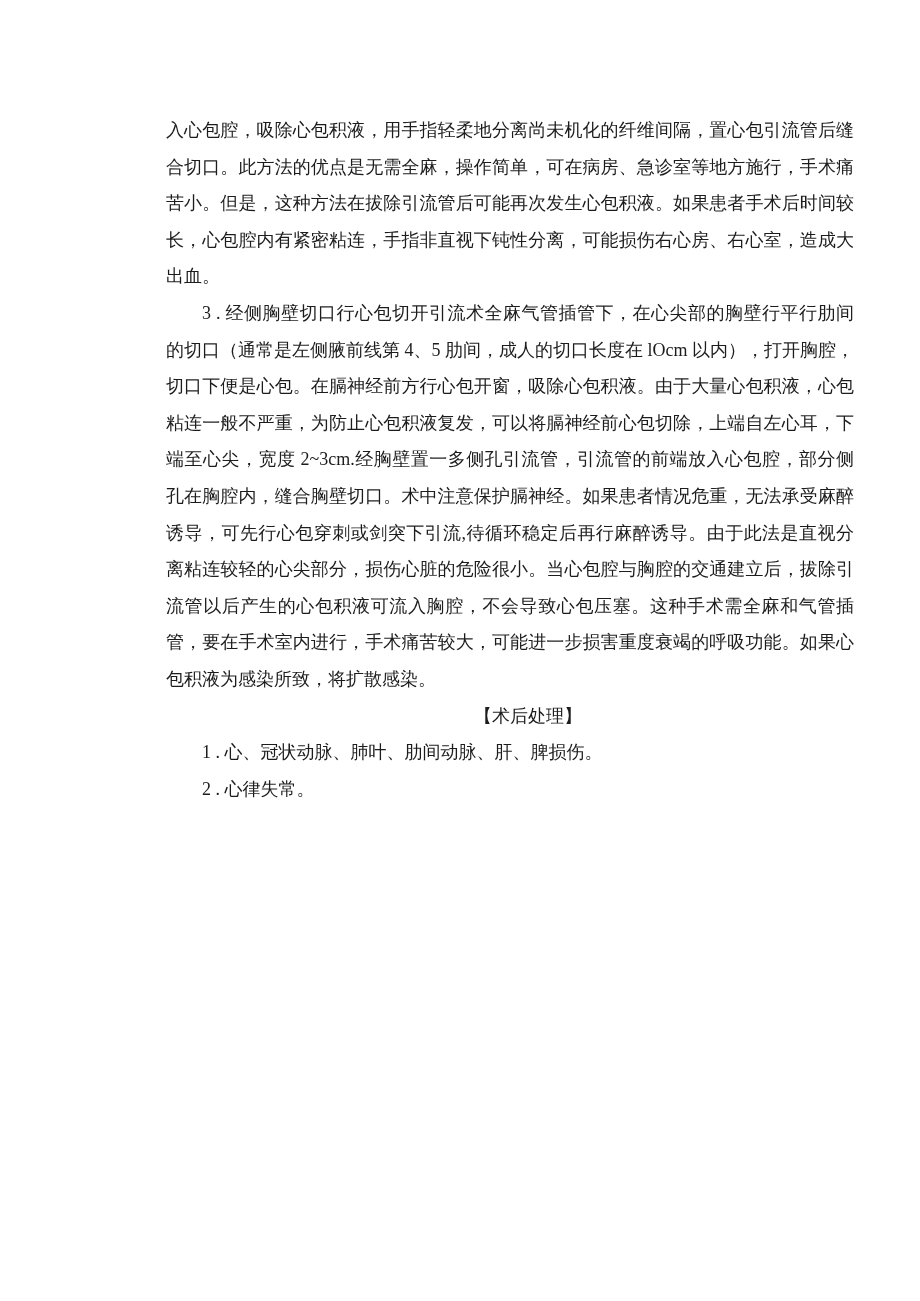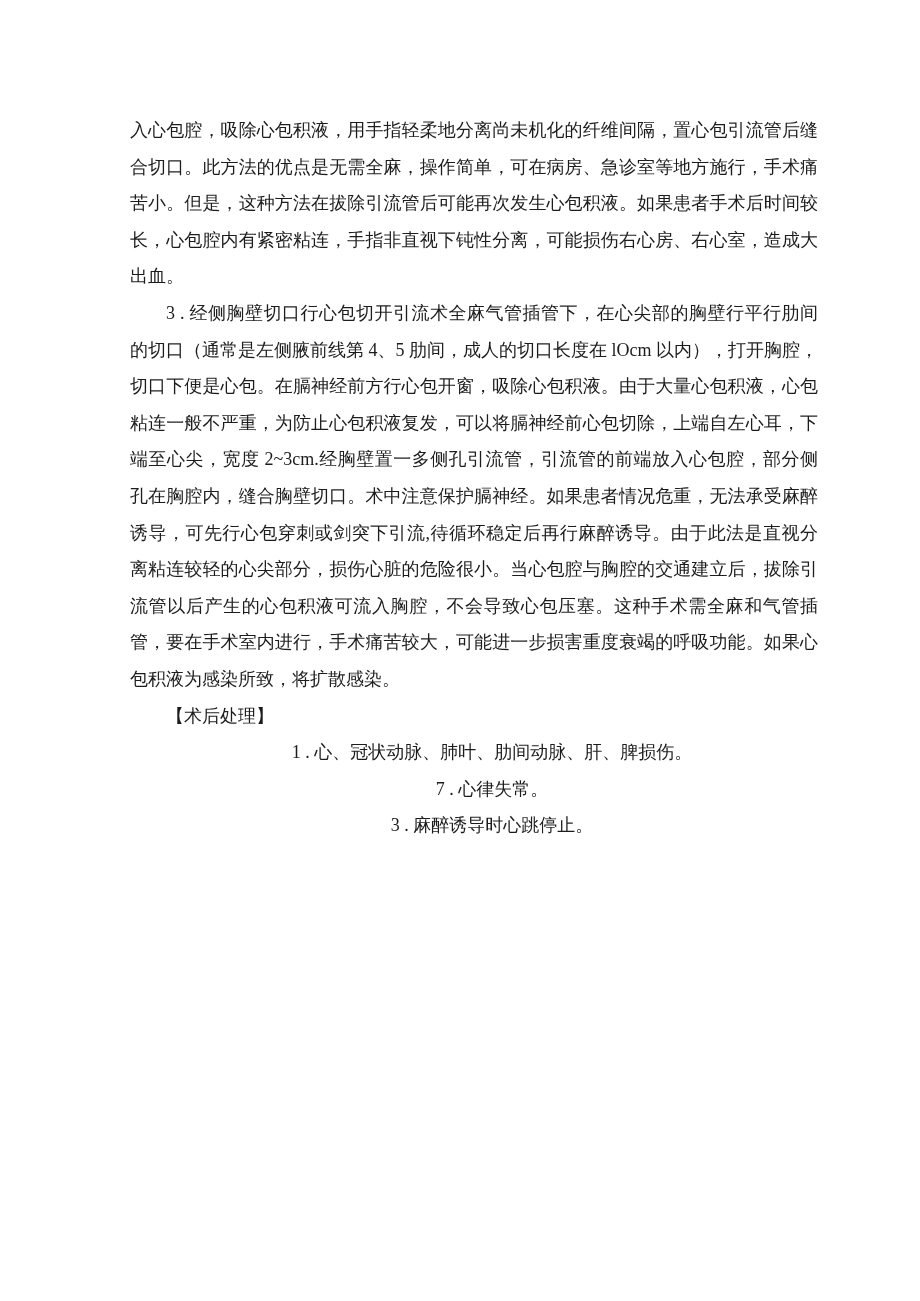--- a/index.html
+++ b/index.html
@@ -15,47 +15,47 @@
     box-sizing: border-box;
     padding: 112px 102px 0 130px;
     overflow: hidden;
     font-family: "Liberation Serif", "DejaVu Serif", serif;
     font-size: 18px;
     line-height: 36.6px;
     color: #1c1c1c;
   }
   .doc-body {
     width: 688px;
+    margin-left: 36px;
   }
   .block {
     margin: 0;
     padding: 0;
     word-break: break-all;
   }
   .block.paragraph {
     text-align: justify;
     text-justify: inter-ideograph;
   }
   .block.indent {
     text-indent: 36px;
   }
   .block.heading {
     text-indent: 36px;
-    text-align: left;
+    text-align: center;
   }
   .block.list-item {
     text-indent: 36px;
-    text-align: center;
+    text-align: left;
   }
 </style>
 </head>
 <body>
 
 <div class="page">
   <div class="doc-body">
       <p class="block paragraph">入心包腔，吸除心包积液，用手指轻柔地分离尚未机化的纤维间隔，置心包引流管后缝合切口。此方法的优点是无需全麻，操作简单，可在病房、急诊室等地方施行，手术痛苦小。但是，这种方法在拔除引流管后可能再次发生心包积液。如果患者手术后时间较长，心包腔内有紧密粘连，手指非直视下钝性分离，可能损伤右心房、右心室，造成大出血。</p>
       <p class="block paragraph indent">3 . 经侧胸壁切口行心包切开引流术全麻气管插管下，在心尖部的胸壁行平行肋间的切口（通常是左侧腋前线第 4、5 肋间，成人的切口长度在 lOcm 以内），打开胸腔，切口下便是心包。在膈神经前方行心包开窗，吸除心包积液。由于大量心包积液，心包粘连一般不严重，为防止心包积液复发，可以将膈神经前心包切除，上端自左心耳，下端至心尖，宽度 2~3cm.经胸壁置一多侧孔引流管，引流管的前端放入心包腔，部分侧孔在胸腔内，缝合胸壁切口。术中注意保护膈神经。如果患者情况危重，无法承受麻醉诱导，可先行心包穿刺或剑突下引流,待循环稳定后再行麻醉诱导。由于此法是直视分离粘连较轻的心尖部分，损伤心脏的危险很小。当心包腔与胸腔的交通建立后，拔除引流管以后产生的心包积液可流入胸腔，不会导致心包压塞。这种手术需全麻和气管插管，要在手术室内进行，手术痛苦较大，可能进一步损害重度衰竭的呼吸功能。如果心包积液为感染所致，将扩散感染。</p>
       <p class="block heading">【术后处理】</p>
       <p class="block list-item">1 . 心、冠状动脉、肺叶、肋间动脉、肝、脾损伤。</p>
-      <p class="block list-item">7 . 心律失常。</p>
-      <p class="block list-item">3 . 麻醉诱导时心跳停止。</p>
+      <p class="block list-item">2 . 心律失常。</p>
     </div>
 </div>
 
 </body></html>

